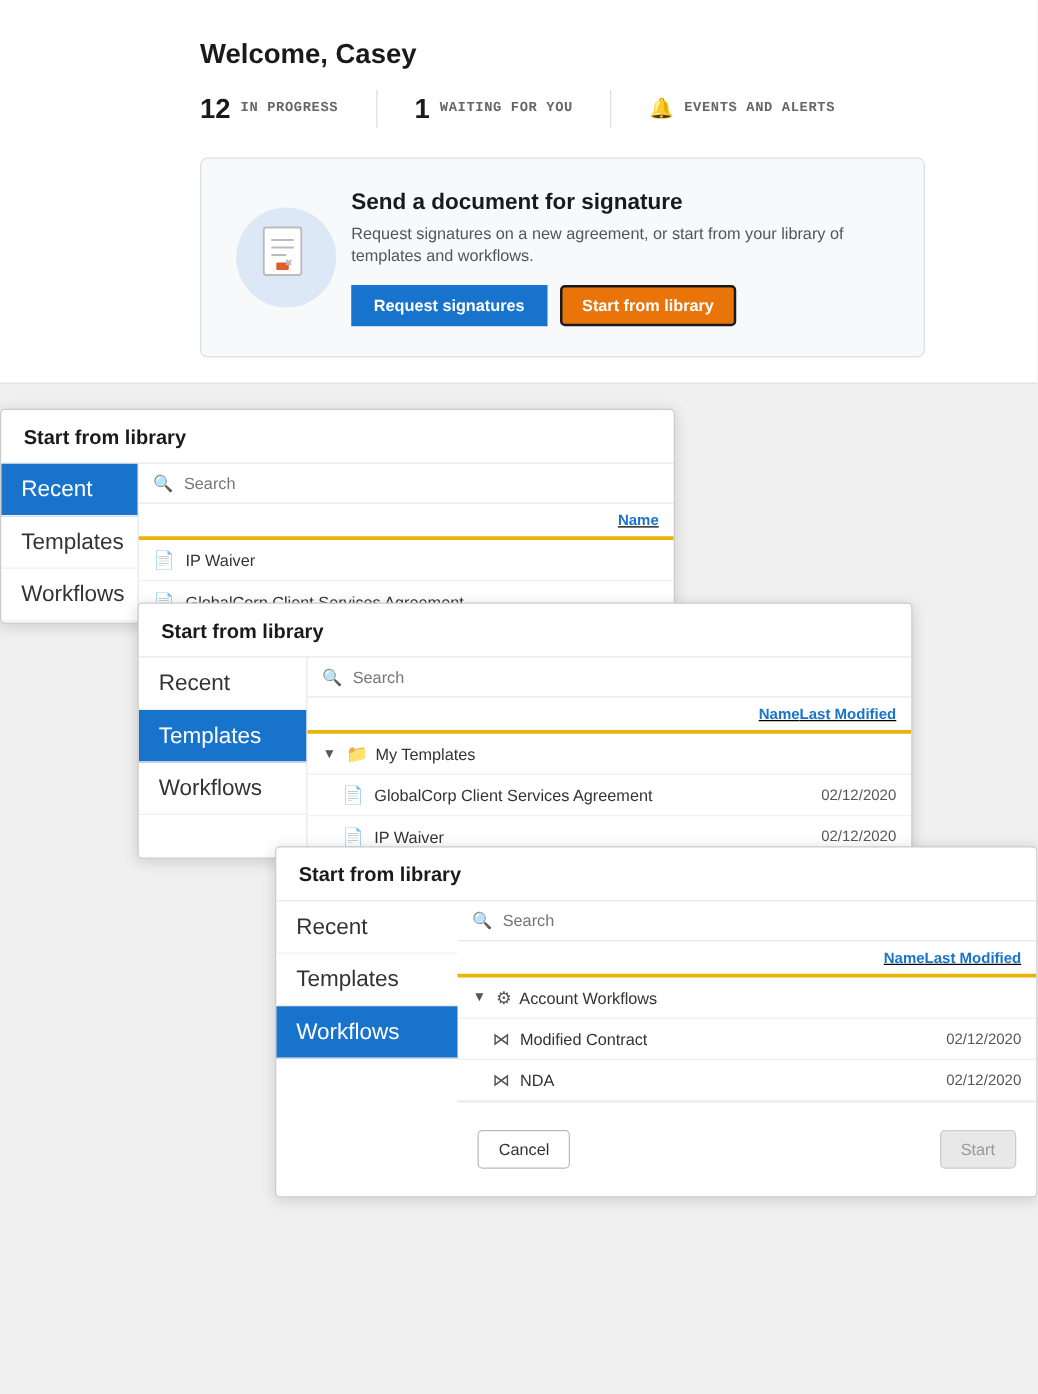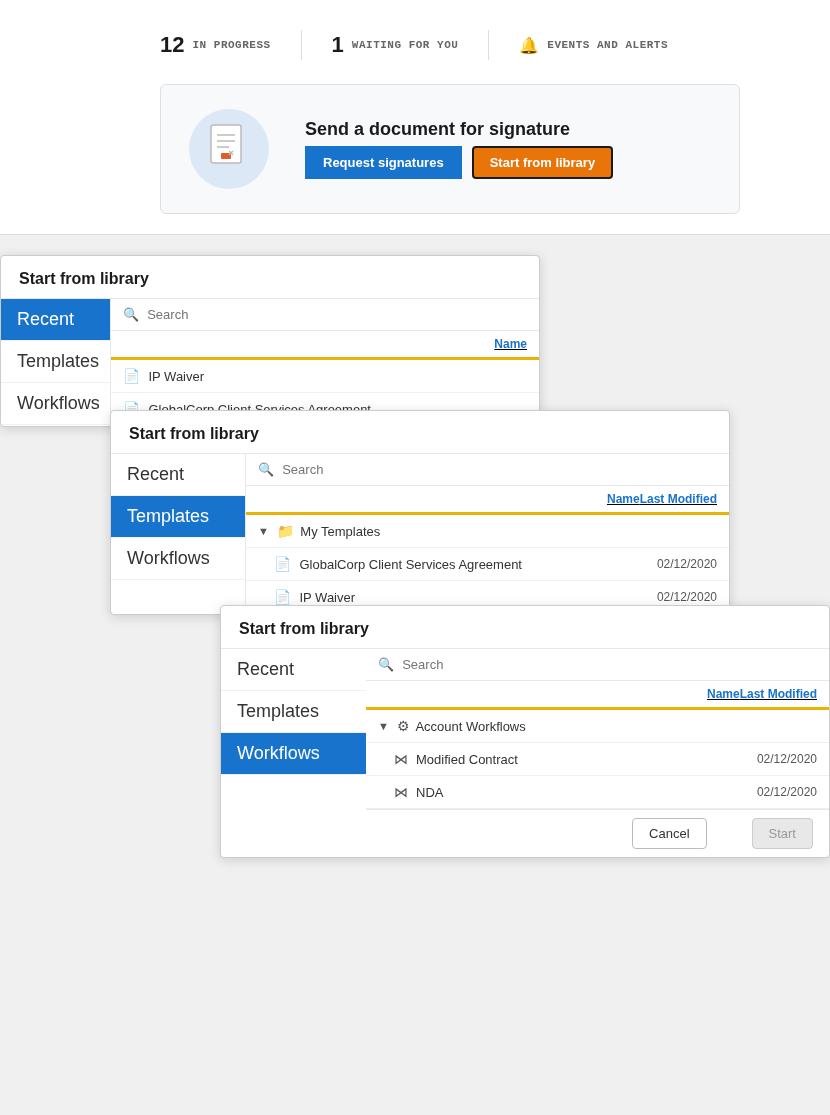--- a/index.html
+++ b/index.html
@@ -69,21 +69,21 @@
     }
 
     
     .send-doc-card {
       background: #f7f9fb;
       border: 1px solid #e0e0e0;
       border-radius: 6px;
       padding: 24px 28px;
       display: flex;
       align-items: center;
-      gap: 36px;
+      gap: 12px;
       max-width: 580px;
     }
 
     .doc-illustration {
       width: 80px;
       height: 80px;
       background: #dce8f5;
       border-radius: 50%;
       display: flex;
       align-items: center;
@@ -306,23 +306,23 @@
     
     .panel-workflows {
       top: 360px;
       left: 220px;
       width: 610px;
       z-index: 4;
     }
 
     .panel-footer {
       display: flex;
-      justify-content: flex-end;
+      justify-content: space-between;
       gap: 10px;
-      padding: 8px 16px;
+      padding: 22px 16px;
       border-top: 1px solid #e8e8e8;
       margin-top: auto;
     }
 
     .btn-cancel {
       background: #fff;
       color: #333;
       border: 1px solid #bbb;
       border-radius: 4px;
       padding: 7px 16px;
@@ -356,20 +356,21 @@
     }
 
     .panel-workflows .panel-sidebar {
       width: 145px;
     }
   </style>
 </head>
 <body>
 
 <div class="dashboard">
+  <div class="welcome-title">Welcome, Casey</div>
 
   <div class="stats-bar">
     <div class="stat-item">
       <span class="stat-number">12</span>
       <span class="stat-label">IN PROGRESS</span>
     </div>
     <div class="stat-divider"></div>
     <div class="stat-item">
       <span class="stat-number">1</span>
       <span class="stat-label">WAITING FOR YOU</span>
@@ -388,20 +389,21 @@
         <line x1="10" y1="12" x2="28" y2="12" stroke="#bbb" stroke-width="1.5"></line>
         <line x1="10" y1="18" x2="28" y2="18" stroke="#bbb" stroke-width="1.5"></line>
         <line x1="10" y1="24" x2="22" y2="24" stroke="#bbb" stroke-width="1.5"></line>
         <rect x="14" y="30" width="10" height="6" rx="1" fill="#e05c2a"></rect>
         <line x1="22" y1="28" x2="26" y2="32" stroke="#bbb" stroke-width="1.5"></line>
         <line x1="26" y1="28" x2="22" y2="32" stroke="#bbb" stroke-width="1.5"></line>
       </svg>
     </div>
     <div class="send-doc-content">
       <div class="send-doc-title">Send a document for signature</div>
+      <div class="send-doc-desc">Request signatures on a new agreement, or start from your library of templates and workflows.</div>
       <div class="send-doc-buttons">
         <button class="btn-request">Request signatures</button>
         <button class="btn-library">Start from library</button>
       </div>
     </div>
   </div>
 </div>
 
 <div class="panels-container" style="position:relative; height: 720px; margin-top: 10px;">
 

